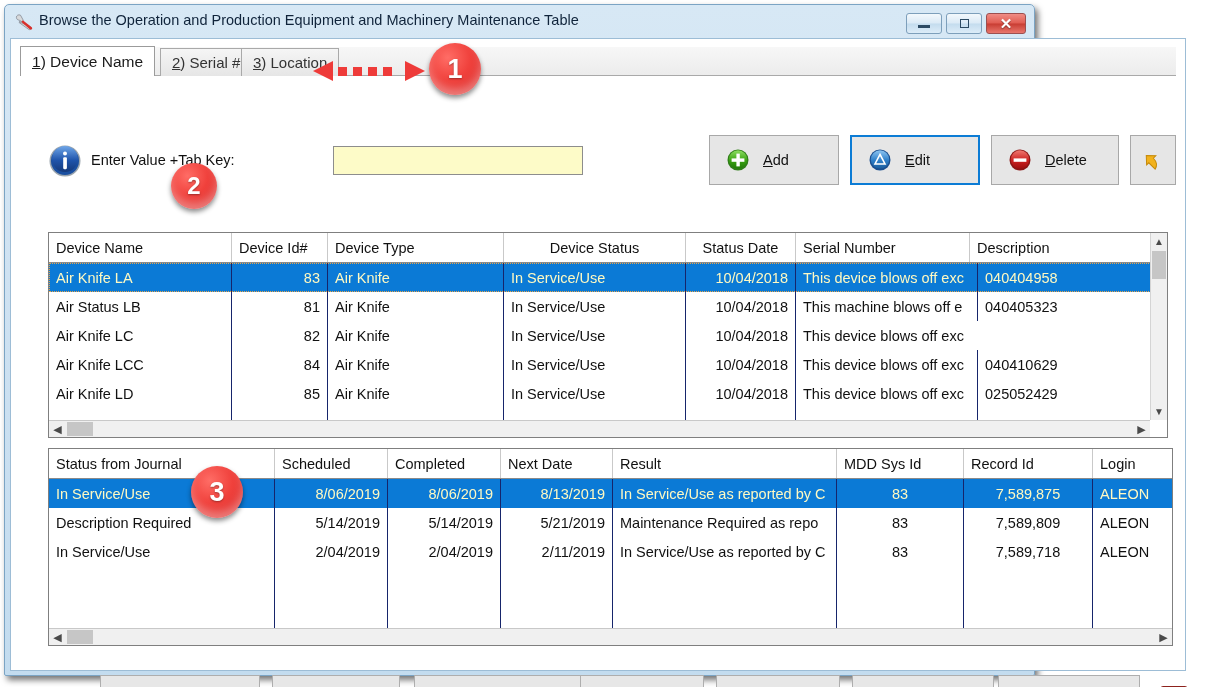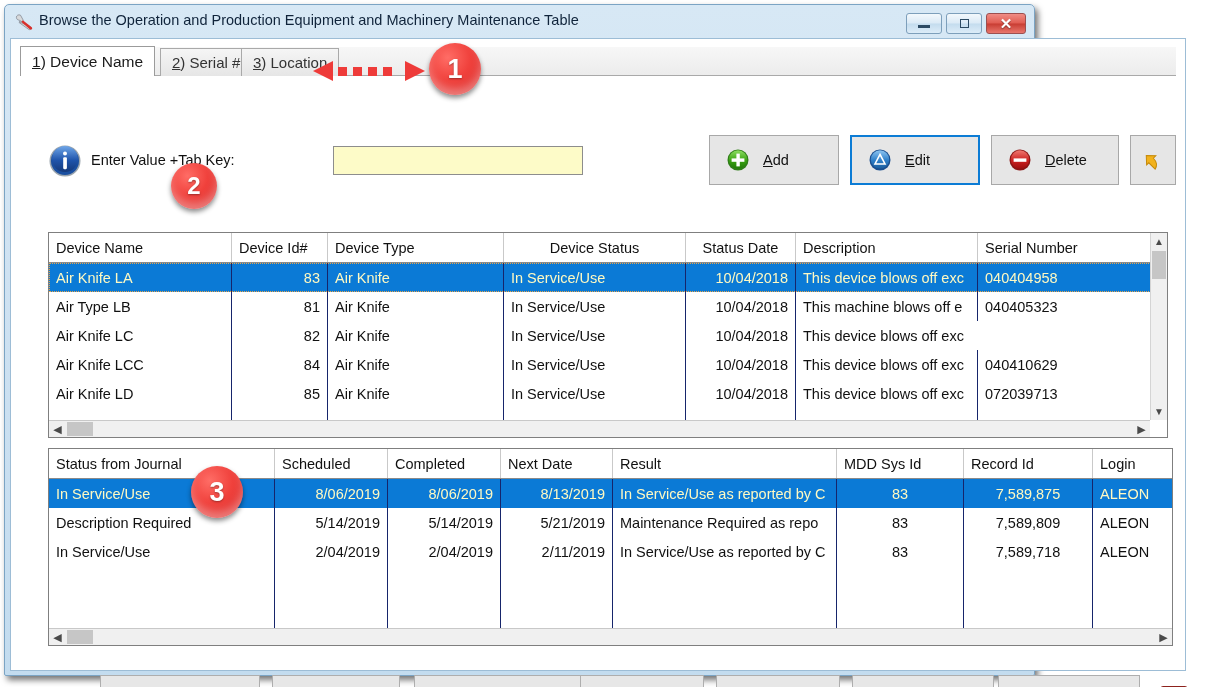--- a/index.html
+++ b/index.html
@@ -334,37 +334,37 @@
         </span>
       </div>
 
       <div class="grid" id="grid-top">
         <div class="grid-head">
           <div class="hc" style="width:183px">Device Name</div>
           <div class="hc" style="width:96px">Device Id#</div>
           <div class="hc" style="width:176px">Device Type</div>
           <div class="hc c" style="width:182px">Device Status</div>
           <div class="hc c" style="width:110px">Status Date</div>
+          <div class="hc" style="width:174px">Serial Number</div>
           <div class="hc" style="width:182px">Description</div>
-          <div class="hc" style="width:174px">Serial Number</div>
         </div>
         <div class="grid-body" style="height:158px">
 
           <div class="grow sel">
             <div class="gc" style="width:183px">Air Knife LA</div>
             <div class="gc r" style="width:96px">83</div>
             <div class="gc" style="width:176px">Air Knife</div>
             <div class="gc" style="width:182px">In Service/Use</div>
             <div class="gc r" style="width:110px">10/04/2018</div>
             <div class="gc" style="width:182px">This device blows off exc</div>
             <div class="gc" style="width:174px">040404958</div>
           </div>
 
           <div class="grow">
-            <div class="gc" style="width:183px">Air Type LB</div>
+            <div class="gc" style="width:183px">Air Status LB</div>
             <div class="gc r" style="width:96px">81</div>
             <div class="gc" style="width:176px">Air Knife</div>
             <div class="gc" style="width:182px">In Service/Use</div>
             <div class="gc r" style="width:110px">10/04/2018</div>
             <div class="gc" style="width:182px">This machine blows off e</div>
             <div class="gc" style="width:174px">040405323</div>
           </div>
 
           <div class="grow">
             <div class="gc" style="width:183px">Air Knife LC</div>
@@ -385,21 +385,21 @@
             <div class="gc" style="width:174px">040410629</div>
           </div>
 
           <div class="grow">
             <div class="gc" style="width:183px">Air Knife LD</div>
             <div class="gc r" style="width:96px">85</div>
             <div class="gc" style="width:176px">Air Knife</div>
             <div class="gc" style="width:182px">In Service/Use</div>
             <div class="gc r" style="width:110px">10/04/2018</div>
             <div class="gc" style="width:182px">This device blows off exc</div>
-            <div class="gc" style="width:174px">072039713</div>
+            <div class="gc" style="width:174px">025052429</div>
           </div>
 
           <div class="gfill" style="height:13px">
             <div class="gc" style="width:183px"></div>
               <div class="gc" style="width:96px"></div>
             <div class="gc" style="width:176px"></div>
               <div class="gc" style="width:182px"></div>
             <div class="gc" style="width:110px"></div>
               <div class="gc" style="width:182px"></div>
             <div class="gc" style="width:174px"></div>

